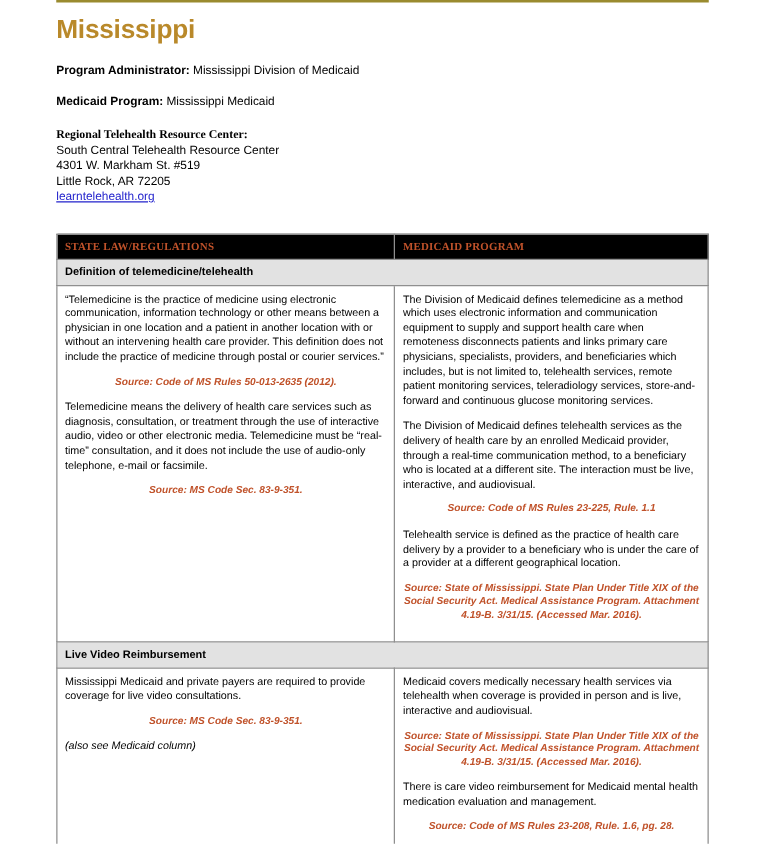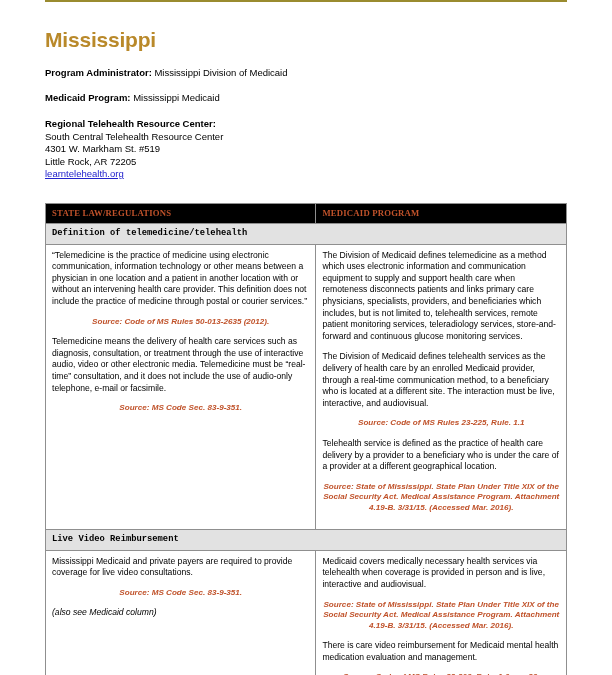--- a/index.html
+++ b/index.html
@@ -13,21 +13,21 @@
     font-family: "Liberation Sans", sans-serif;
     font-size: 9px;
     color: #000000;
     overflow: hidden;
   }
   .page {
     position: relative;
     width: 612px;
     height: 675px;
     box-sizing: border-box;
-    padding: 16px 45px;
+    padding: 0 45px;
   }
   .top-rule {
     position: absolute;
     top: 0;
     left: 45px;
     right: 45px;
     height: 2px;
     background: #9a8b2f;
   }
   .state-title {
@@ -49,20 +49,21 @@
   .meta-line b {
     font-weight: bold;
   }
   .rtrc {
     margin-top: 14px;
     font-size: 9.5px;
     line-height: 12.5px;
   }
   .rtrc .hdr {
     font-weight: bold;
+    font-family: Liberation Serif, serif;
   }
   .rtrc a {
     color: #2222cc;
     text-decoration: underline;
   }
   table.grid {
     margin-top: 22px;
     width: 100%;
     border-collapse: collapse;
     table-layout: fixed;
@@ -83,21 +84,20 @@
     font-size: 8.7px;
     letter-spacing: 0.2px;
     padding: 4px 6px;
     font-family: Liberation Serif, serif;
   }
   tr.section-row td {
     background: #e2e2e2;
     font-weight: bold;
     font-size: 8.8px;
     padding: 4px 6px;
-    font-family: Liberation Mono, monospace;
   }
   p.para {
     margin: 0 0 9px 0;
   }
   p.para:last-child {
     margin-bottom: 0;
   }
   p.source {
     margin: 0 0 9px 0;
     color: #c0522a;

